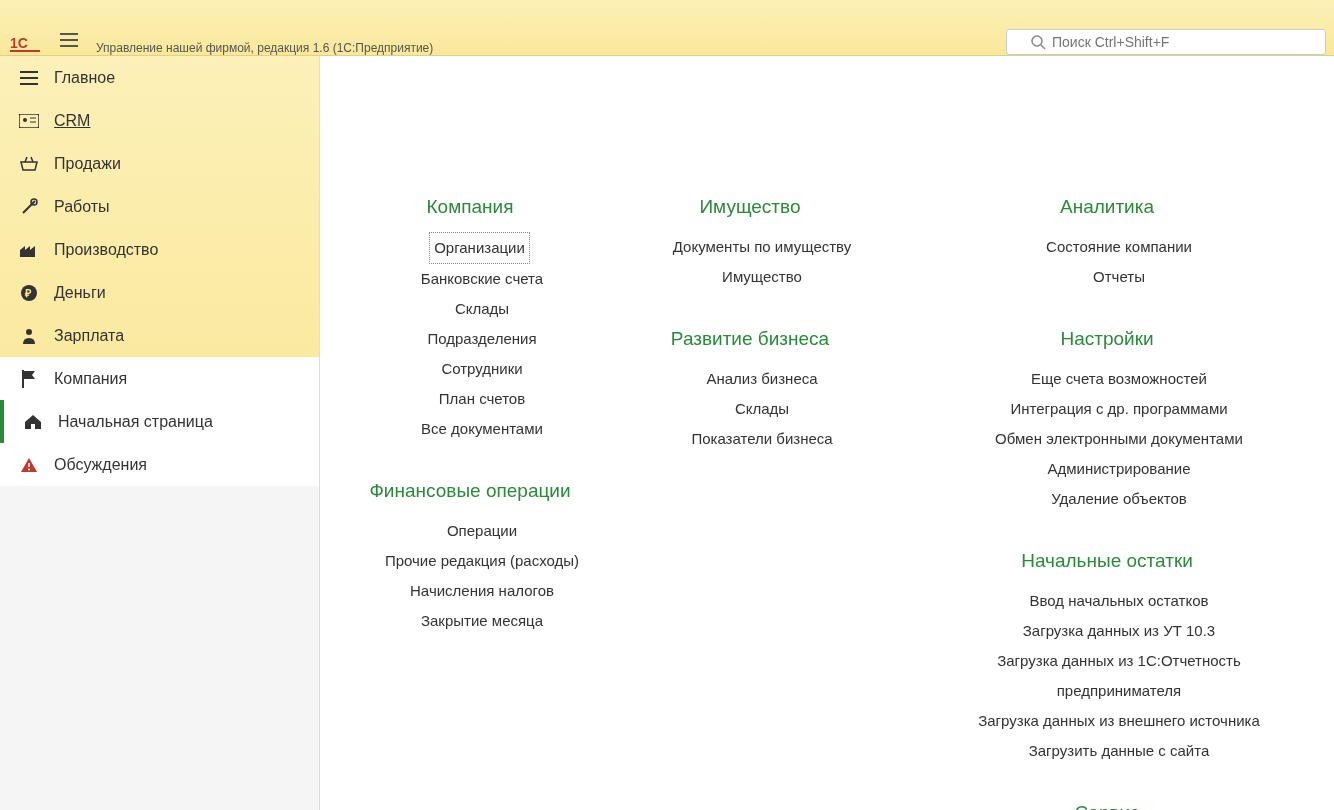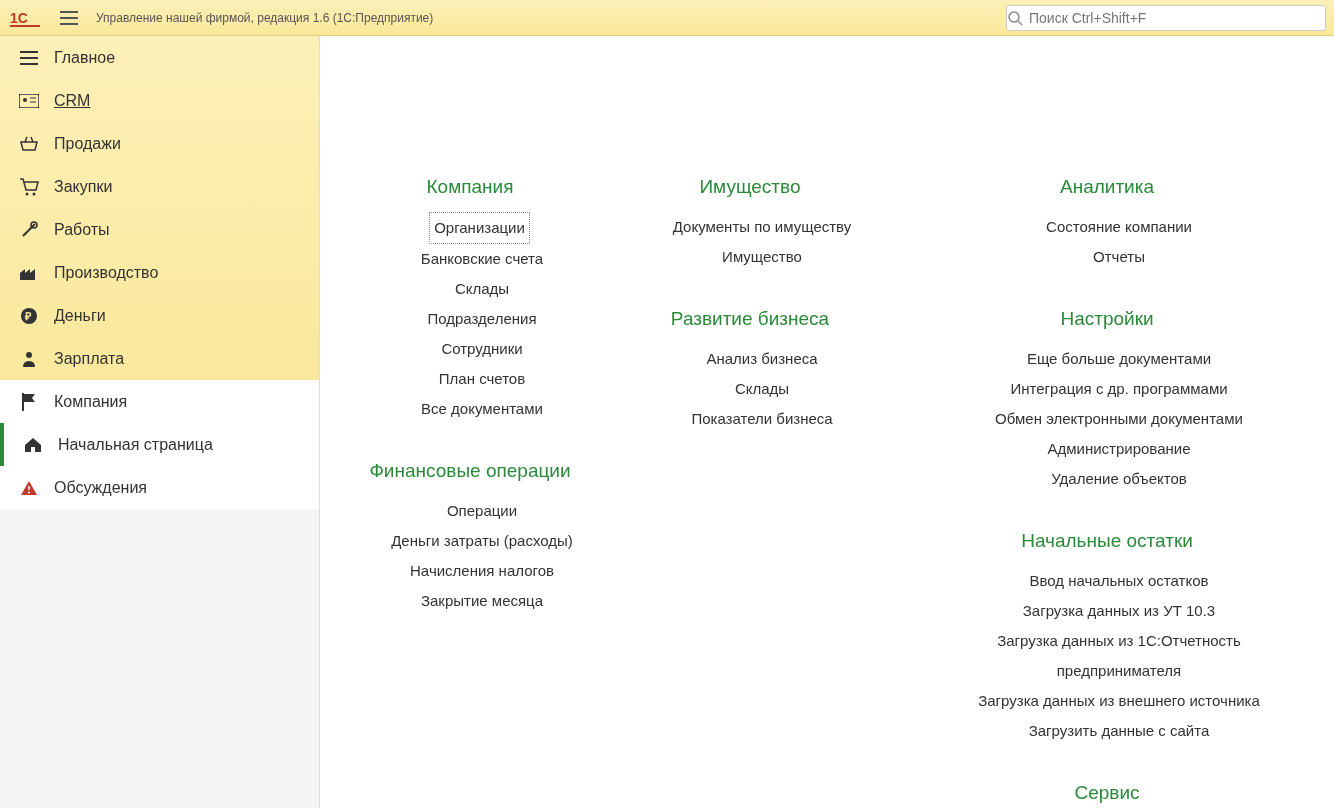--- a/index.html
+++ b/index.html
@@ -6,25 +6,25 @@
 body {
   font-family: Arial, sans-serif;
   font-size: 14px;
   color: #333;
   background: #fff;
   width: 1334px;
   height: 810px;
   overflow: hidden;
 }
 .titlebar {
-  height: 36px;
+  height: 56px;
   background: linear-gradient(to bottom, #fdf0b8, #f9e89a);
   border-bottom: 1px solid #e0d080;
   display: flex;
-  align-items: center;
+  align-items: flex-end;
   padding: 0 8px;
 }
 .logo {
   width: 34px;
   height: 24px;
   display: flex;
   align-items: center;
   justify-content: center;
 }
 .hamburger {
@@ -48,21 +48,21 @@
   color: #555;
   font-size: 12px;
   flex: 1;
 }
 .search-box {
   display: flex;
   align-items: center;
   background: #fff;
   border: 1px solid #ccc;
   border-radius: 3px;
-  padding: 3px 0;
+  padding: 3px 23px;
   width: 320px;
   height: 26px;
 }
 .search-box svg { flex-shrink: 0; }
 .search-input {
   border: none;
   outline: none;
   font-size: 14px;
   color: #888;
   margin-left: 6px;
@@ -198,30 +198,20 @@
       <span class="icon">
           <svg width="20" height="16" viewBox="0 0 20 16">
             <path d="M2 6 L18 6 L16 14 L4 14 Z" fill="none" stroke="#333" stroke-width="1.5"></path>
             <path d="M6 6 L8 1 M14 6 L12 1" stroke="#333" stroke-width="1.5"></path>
           </svg>
         </span>
       <span class="label">Продажи</span>
     </div>
     <div class="nav-item yellow">
       <span class="icon">
-          <svg width="20" height="18" viewBox="0 0 20 18">
-            <path d="M1 1 L4 1 L7 12 L17 12 L19 4 L5 4" fill="none" stroke="#333" stroke-width="1.5"></path>
-            <circle cx="8" cy="16" r="1.5" fill="#333"></circle>
-            <circle cx="15" cy="16" r="1.5" fill="#333"></circle>
-          </svg>
-        </span>
-      <span class="label">Закупки</span>
-    </div>
-    <div class="nav-item yellow">
-      <span class="icon">
           <svg width="18" height="18" viewBox="0 0 18 18">
             <path d="M3 15 L10 8 M15 3 L8 10" stroke="#333" stroke-width="2"></path>
             <circle cx="14" cy="4" r="3" fill="none" stroke="#333" stroke-width="1.5"></circle>
           </svg>
         </span>
       <span class="label">Работы</span>
     </div>
     <div class="nav-item yellow">
       <span class="icon">
           <svg width="20" height="16" viewBox="0 0 20 16">
@@ -286,21 +276,21 @@
           <li>Банковские счета</li>
           <li>Склады</li>
           <li>Подразделения</li>
           <li>Сотрудники</li>
           <li>План счетов</li>
           <li>Все документами</li>
         </ul>
         <h3 class="section-title mt">Финансовые операции</h3>
         <ul class="link-list">
           <li>Операции</li>
-          <li>Деньги затраты (расходы)</li>
+          <li>Прочие редакция (расходы)</li>
           <li>Начисления налогов</li>
           <li>Закрытие месяца</li>
         </ul>
       </div>
 
       <div class="col">
         <h3 class="section-title">Имущество</h3>
         <ul class="link-list">
           <li>Документы по имуществу</li>
           <li>Имущество</li>
@@ -314,21 +304,21 @@
       </div>
 
       <div class="col">
         <h3 class="section-title">Аналитика</h3>
         <ul class="link-list">
           <li>Состояние компании</li>
           <li>Отчеты</li>
         </ul>
         <h3 class="section-title mt">Настройки</h3>
         <ul class="link-list">
-          <li>Еще больше документами</li>
+          <li>Еще счета возможностей</li>
           <li>Интеграция с др. программами</li>
           <li>Обмен электронными документами</li>
           <li>Администрирование</li>
           <li>Удаление объектов</li>
         </ul>
         <h3 class="section-title mt">Начальные остатки</h3>
         <ul class="link-list">
           <li>Ввод начальных остатков</li>
           <li>Загрузка данных из УТ 10.3</li>
           <li>Загрузка данных из 1С:Отчетность предпринимателя</li>

